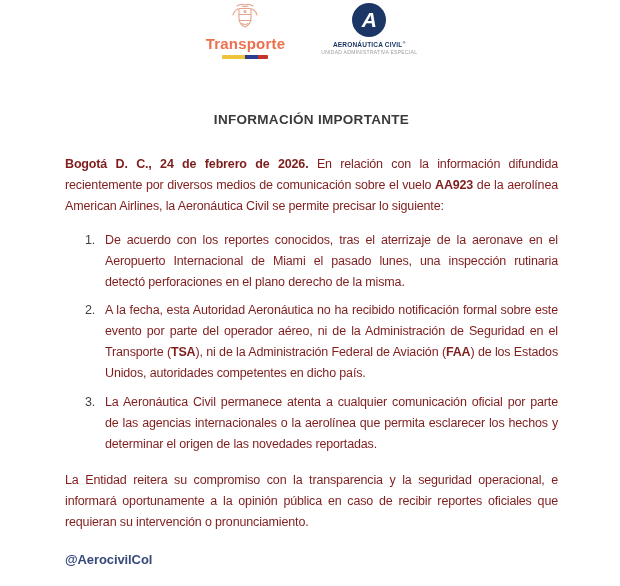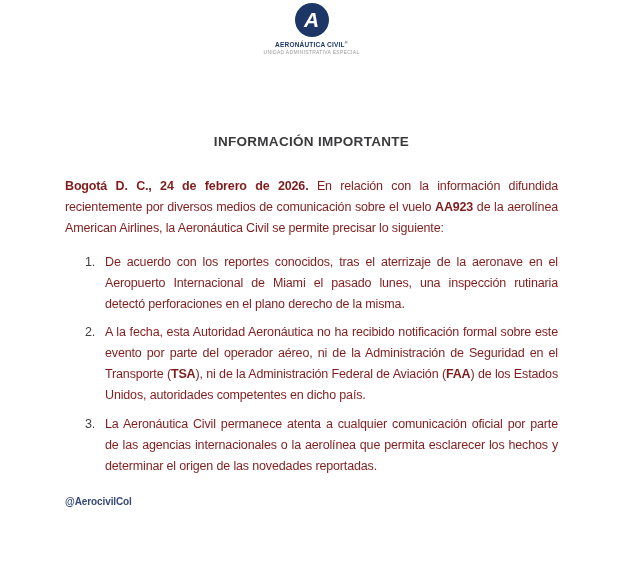--- a/index.html
+++ b/index.html
@@ -28,21 +28,21 @@
     display: flex; align-items: center; justify-content: center;
     font-size: 21px; font-style: italic; font-weight: 700;
     font-family: "Liberation Sans", sans-serif;
   }
   .aerocivil-name { font-size: 6.5px; font-weight: 700; color: #1C3765; letter-spacing: 0.2px; margin-top: 3px; white-space: nowrap; }
   .aerocivil-name sup { font-size: 4px; }
   .aerocivil-sub { font-size: 5px; color: #9B9B9B; letter-spacing: 0.3px; margin-top: 1px; white-space: nowrap; }
 
   
   .doc-title {
-    margin-top: 76px; text-align: center;
+    margin-top: 54px; text-align: center;
     font-weight: 700; font-size: 13.5px; line-height: 18px;
     letter-spacing: 0.3px; color: #3A3A3C;
   }
   .para {
     font-size: 12.5px; line-height: 21px; letter-spacing: -0.15px;
     text-align: justify; color: #7f1d1d;
   }
   .intro { margin-top: 25px; }
   .b { font-weight: 700; }
 
@@ -53,30 +53,53 @@
     font-size: 12.5px; line-height: 21px; letter-spacing: -0.15px;
   }
   .list-item .item-text { flex: 1; }
   .li-2 { margin-top: 7px; }
   .li-3 { margin-top: 8px; }
 
   .closing { margin-top: 15px; }
 
   .handle {
     margin-top: 19px;
-    font-size: 10px; font-weight: 700; color: #35497A; letter-spacing: -0.1px;
+    font-size: 13px; font-weight: 700; color: #35497A; letter-spacing: -0.1px;
   }
 </style>
 </head>
 <body>
 
 <div class="page">
 
   <div class="header">
 
+    <div class="logo-transporte">
+      <span>
+        <svg width="30" height="28" viewBox="0 0 30 28">
+          <g fill="none" stroke="#E3A68E" stroke-width="1.1" stroke-linecap="round">
+            <path d="M7 4 Q11 1 15 3 Q19 1 23 4"></path>
+            <path d="M12 4 Q15 5.5 18 4"></path>
+            <path d="M8 7 Q4 9 3 13"></path>
+            <path d="M22 7 Q26 9 27 13"></path>
+            <path d="M9 6.5 h12 v9 q0 7 -6 9.5 q-6 -2.5 -6 -9.5 z"></path>
+            <line x1="9" y1="12.5" x2="21" y2="12.5"></line>
+            <line x1="9" y1="18.5" x2="21" y2="18.5"></line>
+            <circle cx="15" cy="9.5" r="1"></circle>
+            <path d="M12 21.5 q3 2 6 0"></path>
+          </g>
+        </svg>
+      </span>
+      <span class="transporte-label">Transporte</span>
+      <span class="flag-bar">
+        <span class="flag-seg-y"></span>
+        <span class="flag-seg-b"></span>
+        <span class="flag-seg-r"></span>
+      </span>
+    </div>
 
     <div class="logo-aerocivil">
       <span class="monogram-circle">A</span>
       <span class="aerocivil-name"><span>AERONÁUTICA CIVIL</span><sup>®</sup></span>
       <span class="aerocivil-sub">UNIDAD ADMINISTRATIVA ESPECIAL</span>
     </div>
 
   </div>
 
   <div class="doc-title">INFORMACIÓN IMPORTANTE</div>
@@ -95,16 +118,17 @@
       <div class="para item-text"><span>A la fecha, esta Autoridad Aeronáutica no ha recibido notificación formal sobre este evento por parte del operador aéreo, ni de la Administración de Seguridad en el Transporte (</span><span class="b">TSA</span><span>), ni de la Administración Federal de Aviación (</span><span class="b">FAA</span><span>) de los Estados Unidos, autoridades competentes en dicho país.</span></div>
     </div>
 
     <div class="list-item li-3">
       <span class="marker">3.</span>
       <div class="para item-text"><span>La Aeronáutica Civil permanece atenta a cualquier comunicación oficial por parte de las agencias internacionales o la aerolínea que permita esclarecer los hechos y determinar el origen de las novedades reportadas.</span></div>
     </div>
 
   </div>
 
+  <p class="para closing"><span>La Entidad reitera su compromiso con la transparencia y la seguridad operacional, e informará oportunamente a la opinión pública en caso de recibir reportes oficiales que requieran su intervención o pronunciamiento.</span></p>
 
   <div class="handle">@AerocivilCol</div>
 
 </div>
 
 </body></html>

